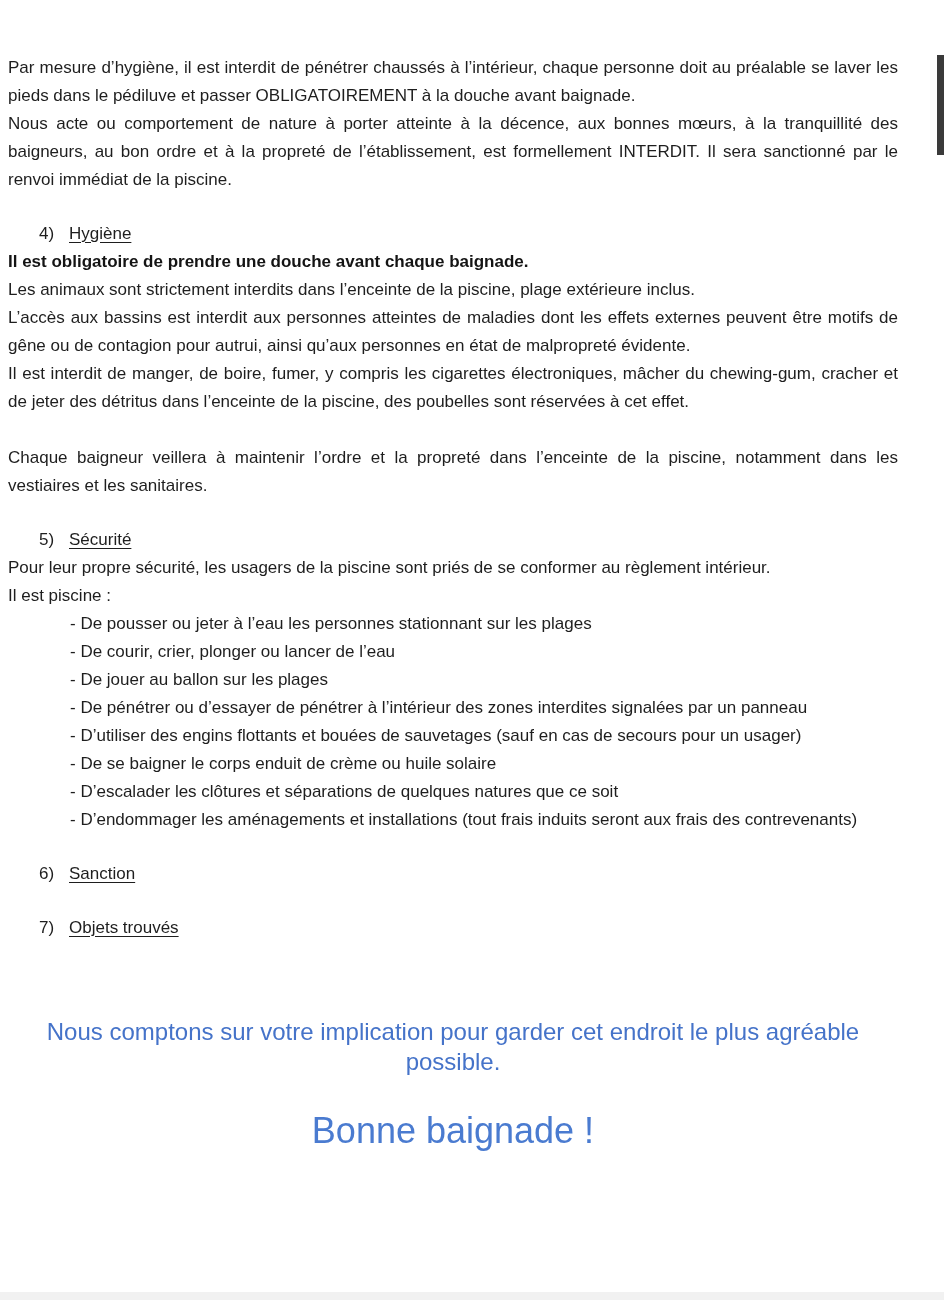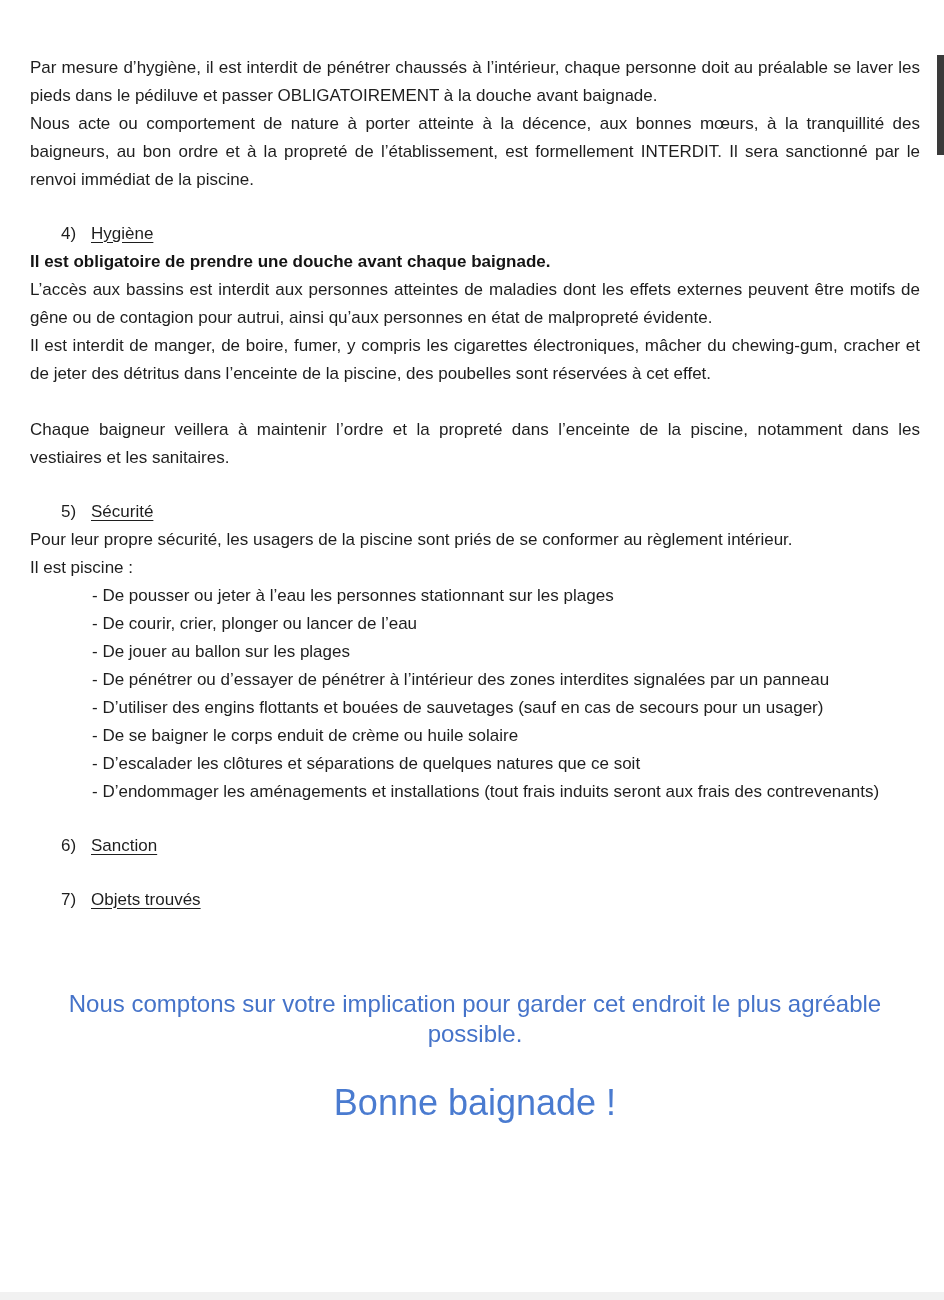--- a/index.html
+++ b/index.html
@@ -8,21 +8,21 @@
     width: 944px;
     height: 1300px;
     background: #ffffff;
     overflow: hidden;
     font-family: "Liberation Sans", sans-serif;
     color: #1e1e1e;
   }
   .content {
     position: absolute;
     top: 54px;
-    left: 30px;
+    left: 8px;
     width: 890px;
     font-size: 17px;
     line-height: 28px;
   }
   .para { margin: 0; text-align: justify; }
   .bold-lead { margin: 0; font-weight: bold; color: #141414; }
   .doc-section { margin-top: 26px; }
   .heading { margin-left: 31px; }
   .h-num { display: inline-block; width: 30px; }
   .h-title { text-decoration: underline; text-underline-offset: 3px; }
@@ -52,20 +52,21 @@
 <body>
 
 <div class="page">
   <div class="content">
     <div>
         <p class="para">Par mesure d’hygiène, il est interdit de pénétrer chaussés à l’intérieur, chaque personne doit au préalable se laver les pieds dans le pédiluve et passer OBLIGATOIREMENT à la douche avant baignade.</p>
         <p class="para">Nous acte ou comportement de nature à porter atteinte à la décence, aux bonnes mœurs, à la tranquillité des baigneurs, au bon ordre et à la propreté de l’établissement, est formellement INTERDIT. Il sera sanctionné par le renvoi immédiat de la piscine.</p>
         <section class="doc-section">
           <div class="heading"><span class="h-num">4)</span><span class="h-title">Hygiène</span></div>
           <p class="bold-lead">Il est obligatoire de prendre une douche avant chaque baignade.</p>
+          <p class="para">Les animaux sont strictement interdits dans l’enceinte de la piscine, plage extérieure inclus.</p>
           <p class="para">L’accès aux bassins est interdit aux personnes atteintes de maladies dont les effets externes peuvent être motifs de gêne ou de contagion pour autrui, ainsi qu’aux personnes en état de malpropreté évidente.</p>
           <p class="para">Il est interdit de manger, de boire, fumer, y compris les cigarettes électroniques, mâcher du chewing-gum, cracher et de jeter des détritus dans l’enceinte de la piscine, des poubelles sont réservées à cet effet.</p>
           <p class="para standalone">Chaque baigneur veillera à maintenir l’ordre et la propreté dans l’enceinte de la piscine, notamment dans les vestiaires et les sanitaires.</p>
         </section>
         <section class="doc-section">
           <div class="heading"><span class="h-num">5)</span><span class="h-title">Sécurité</span></div>
           <p class="para">Pour leur propre sécurité, les usagers de la piscine sont priés de se conformer au règlement intérieur.</p>
           <p class="para">Il est piscine :</p>
           <div class="list">
             <div class="list-item"><span class="dash">- </span><span>De pousser ou jeter à l’eau les personnes stationnant sur les plages</span></div>

